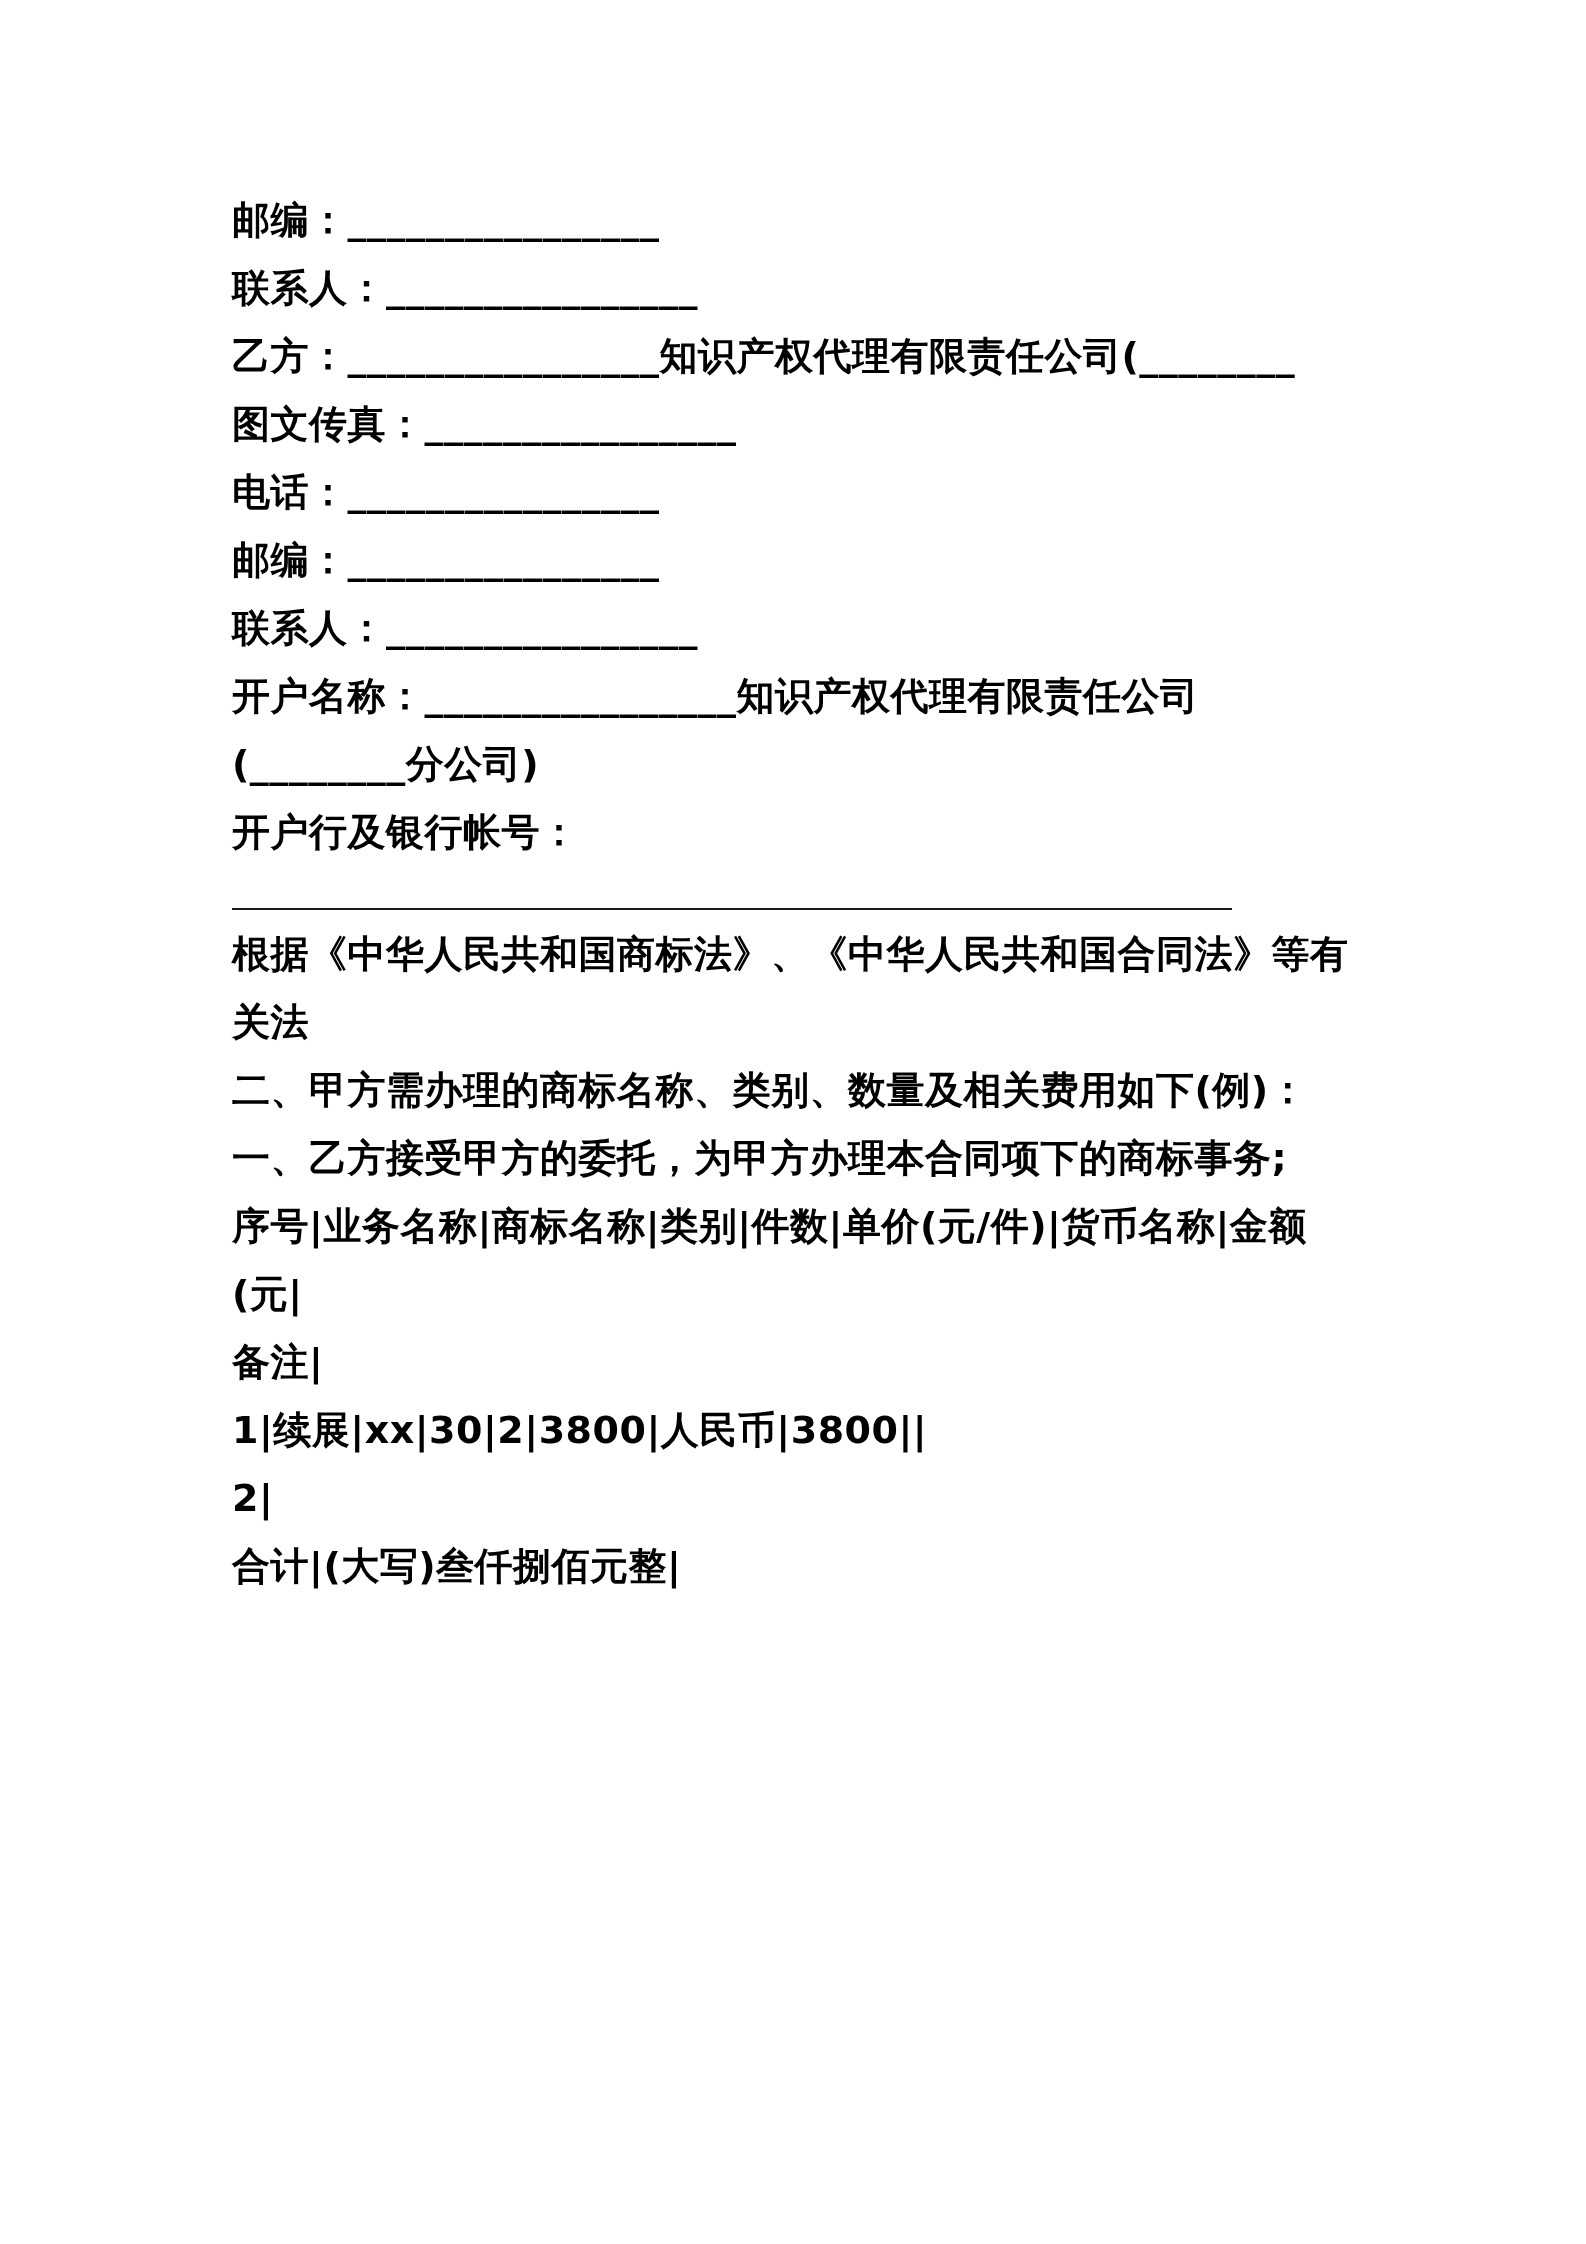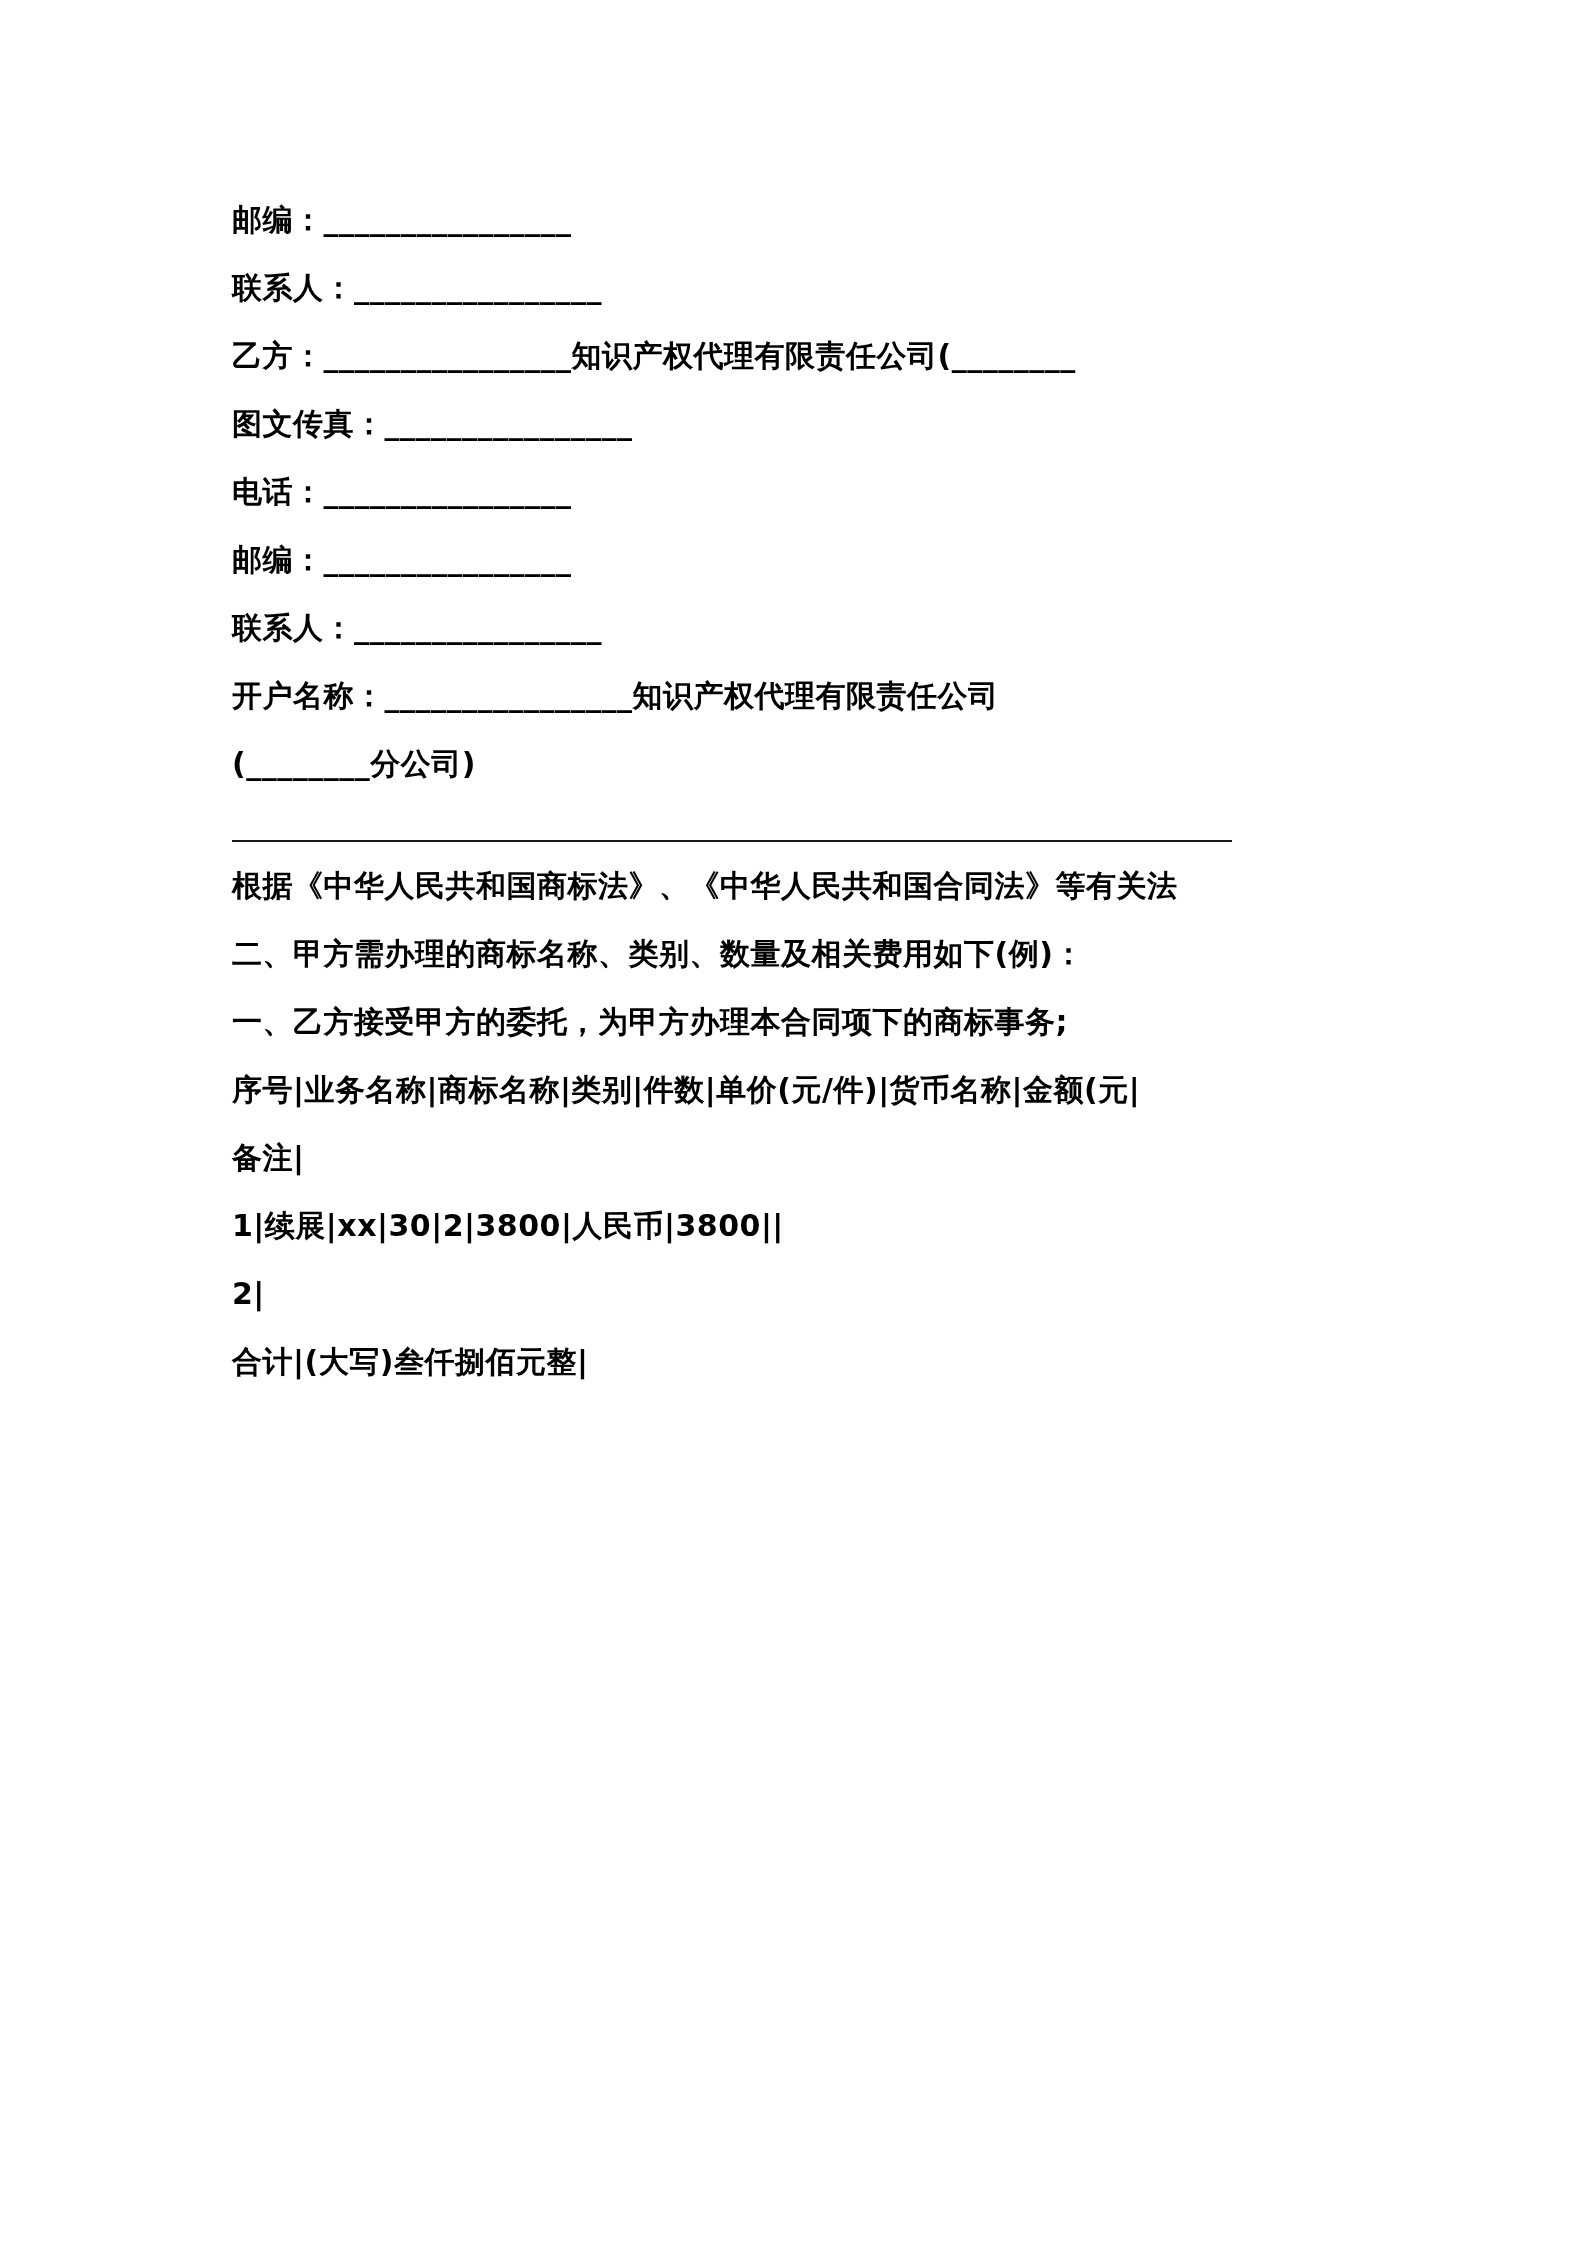--- a/index.html
+++ b/index.html
@@ -19,21 +19,21 @@
     box-sizing: border-box;
     overflow: hidden;
   }
   .content {
     position: absolute;
     left: 232px;
     top: 186px;
     width: 1120px;
   }
   .line {
-    font-size: 30px;
+    font-size: 38px;
     line-height: 68px;
     white-space: pre-wrap;
     word-break: break-all;
     letter-spacing: 0.5px;
   }
   .line.bold {
     font-weight: bold;
   }
   .rule {
     display: block;
@@ -52,20 +52,21 @@
 
     <div class="line bold">邮编：________________</div>
     <div class="line bold">联系人：________________</div>
     <div class="line bold">乙方：________________知识产权代理有限责任公司(________</div>
     <div class="line bold">图文传真：________________</div>
     <div class="line bold">电话：________________</div>
     <div class="line bold">邮编：________________</div>
     <div class="line bold">联系人：________________</div>
     <div class="line bold">开户名称：________________知识产权代理有限责任公司</div>
     <div class="line bold">(________分公司)</div>
+    <div class="line bold">开户行及银行帐号：</div>
 
     <div class="rule"></div>
 
     <div class="line bold">根据《中华人民共和国商标法》、《中华人民共和国合同法》等有关法</div>
     <div class="line bold">二、甲方需办理的商标名称、类别、数量及相关费用如下(例)：</div>
     <div class="line bold">一、乙方接受甲方的委托，为甲方办理本合同项下的商标事务;</div>
     <div class="line bold">序号|业务名称|商标名称|类别|件数|单价(元/件)|货币名称|金额(元|</div>
     <div class="line bold">备注|</div>
     <div class="line bold">1|续展|xx|30|2|3800|人民币|3800||</div>
     <div class="line bold">2|</div>

